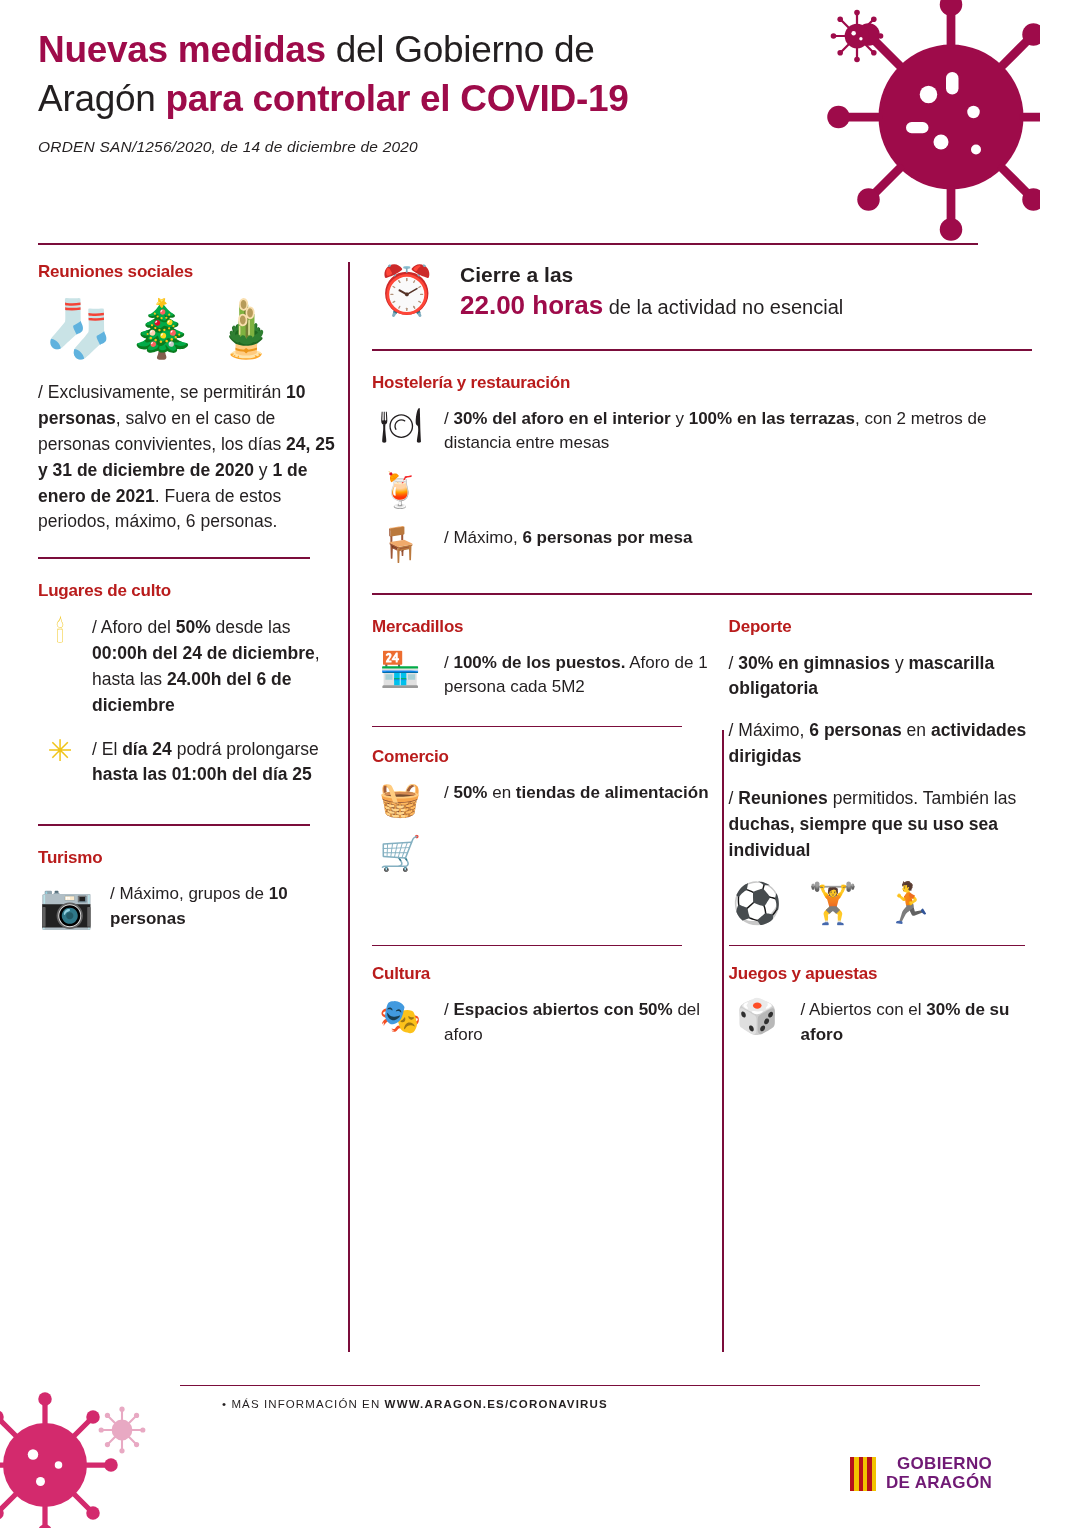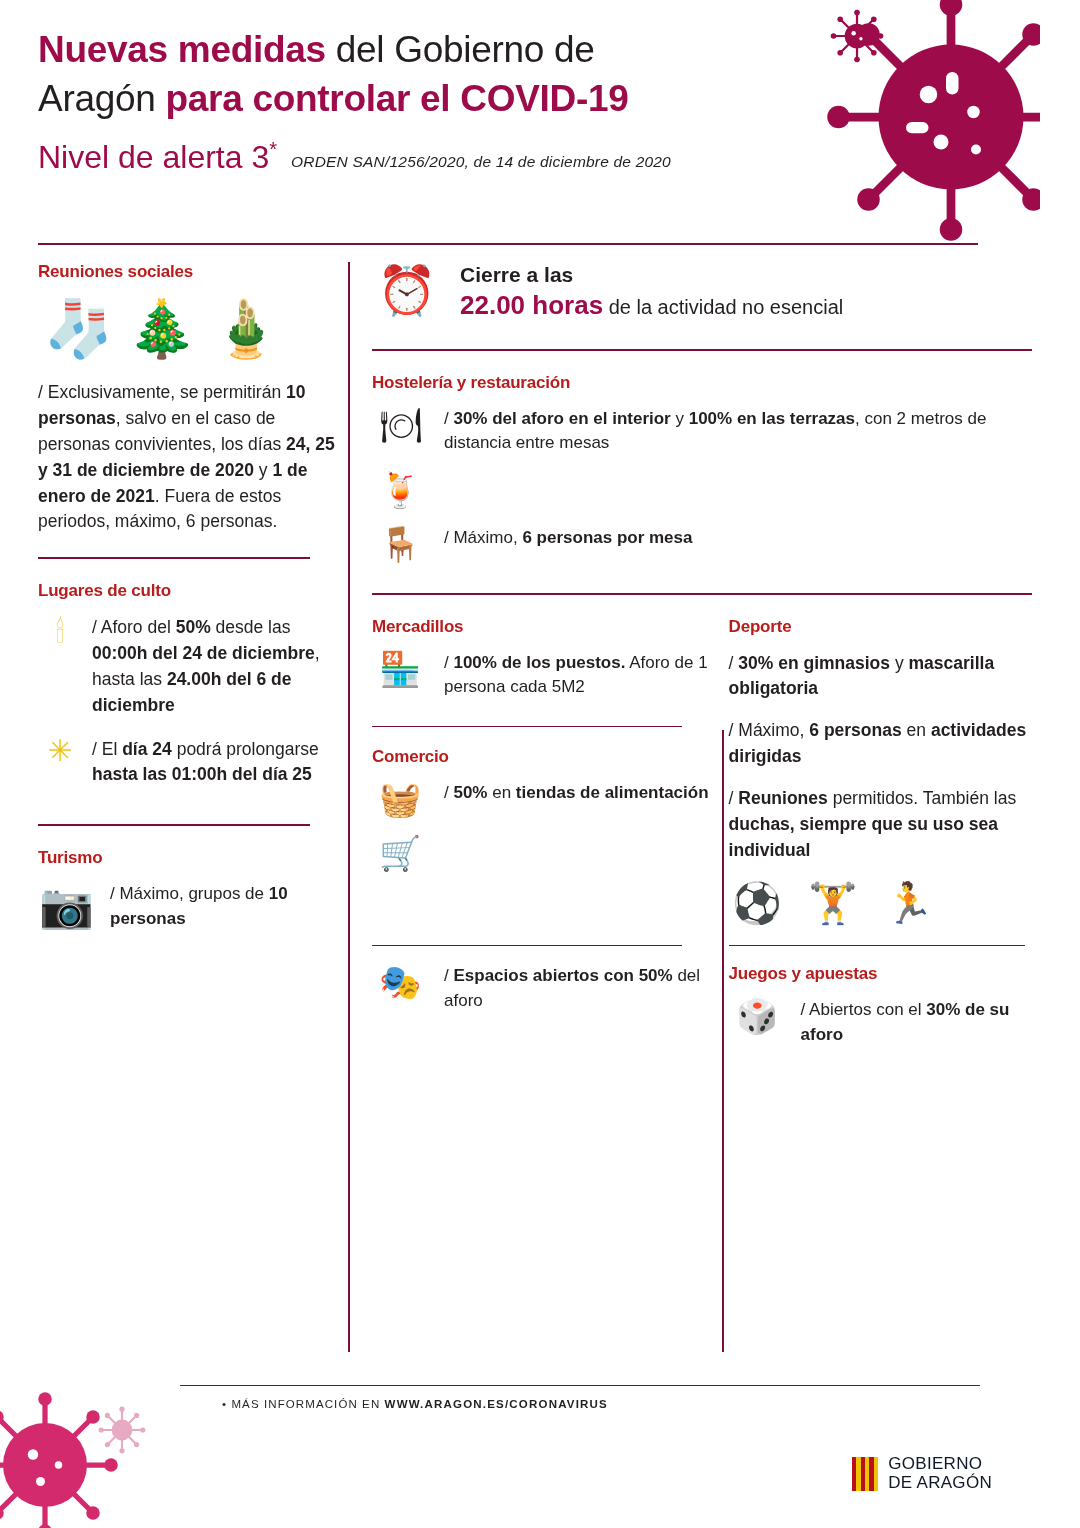--- a/index.html
+++ b/index.html
@@ -267,24 +267,25 @@
     width: 26px;
     height: 34px;
     background:
       linear-gradient(to right,
         #b5121b 0 16%, #f2c300 16% 33%,
         #b5121b 33% 50%, #f2c300 50% 66%,
         #b5121b 66% 83%, #f2c300 83% 100%);
   }
   .gov-text {
     font-size: 17px;
-    font-weight: 400;
+    font-weight: 700;
     line-height: 1.08;
-    color: #0f172a;
+    color: #701a75;
     letter-spacing: 0.3px;
+    text-align: right;
   }
 </style>
 </head>
 <body>
 
 <div id="page">
 
   <svg class="virus-big" viewBox="0 0 200 200">
     <g fill="#9e0b4a">
       <circle cx="100" cy="100" r="58"></circle>
@@ -346,23 +347,20 @@
   </svg>
 
   <div class="header">
     <div class="title-line">
       <b>Nuevas medidas</b><span> del Gobierno de</span>
     </div>
     <div class="title-line">
       <span>Aragón </span><b>para controlar el COVID-19</b>
     </div>
     <div class="subtitle-row">
-      <div class="alert-level">
-        <span>Nivel de alerta 3</span><sup>*</sup>
-      </div>
       <div class="orden">ORDEN SAN/1256/2020, de 14 de diciembre de 2020</div>
     </div>
   </div>
   <div class="header-rule"></div>
 
   <div class="vrule vrule-1"></div>
   <div class="vrule vrule-2"></div>
 
   <div class="cols">
 
@@ -484,20 +482,21 @@
             <span>⚽</span>
             <span>🏋</span>
             <span>🏃</span>
           </div>
         </div>
       </div>
 
       <div style="display:flex; gap:0; margin-top:18px;">
         <div style="width:350px;">
           <div class="hrule" style="width:310px;margin:0 0 18px 0;"></div>
+          <div class="sec-title">Cultura</div>
           <div class="row">
             <div class="ico">🎭</div>
             <div class="txt">
               <span>/ </span><b>Espacios abiertos con 50%</b><span> del aforo</span>
             </div>
           </div>
         </div>
         <div style="width:310px; padding-left:14px;">
           <div class="hrule" style="width:296px;margin:0 0 18px 0;"></div>
           <div class="sec-title">Juegos y apuestas</div>

